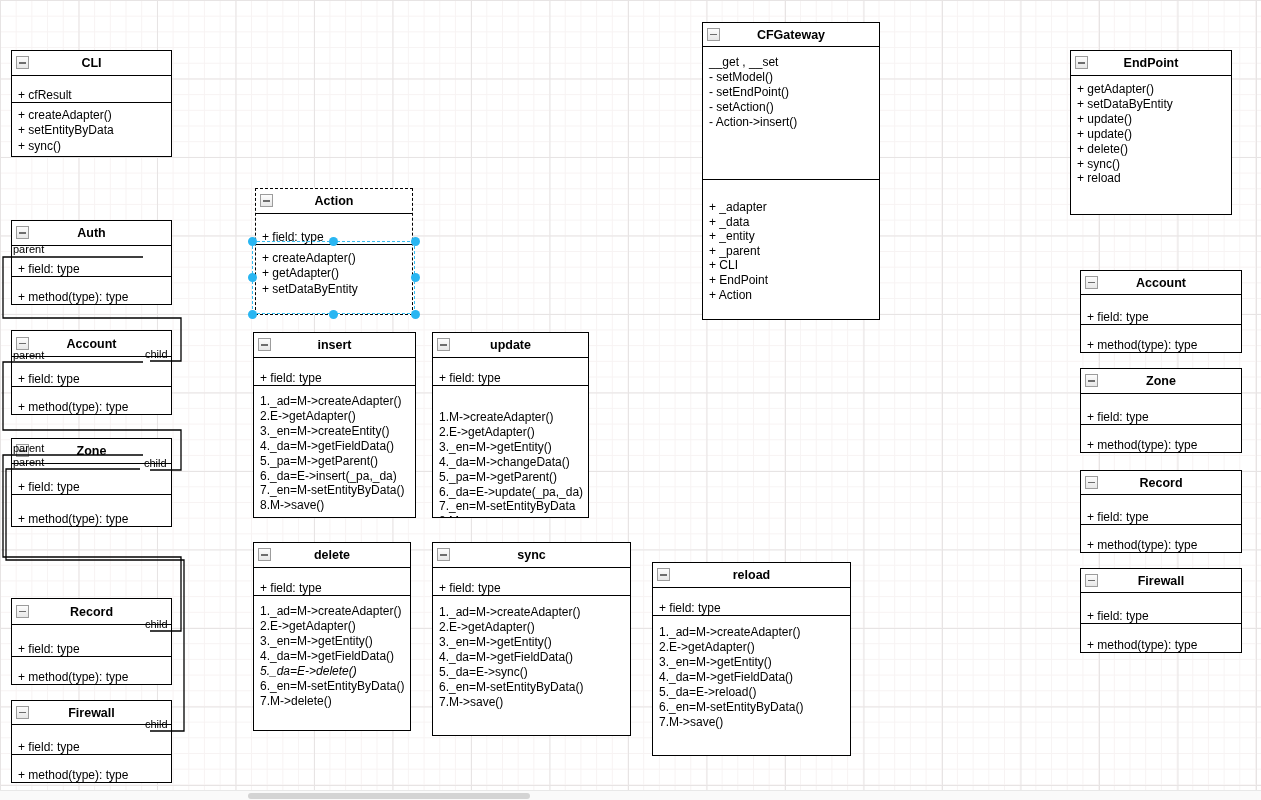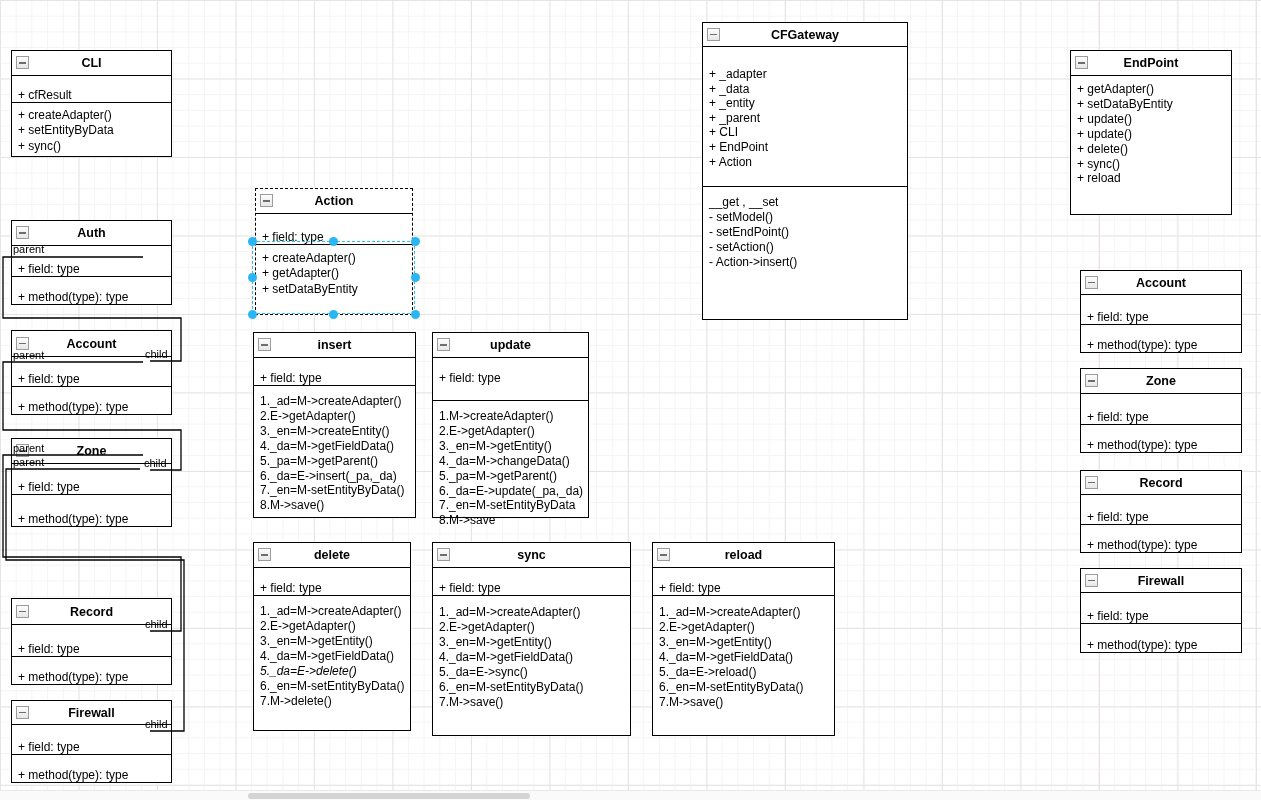--- a/index.html
+++ b/index.html
@@ -172,21 +172,21 @@
       </div>
     </div>
     <div class="cls" style="left: 432px; top: 332px; width: 157px; height: 186px;">
       <div class="titlebar" style="height: 24px;">
         <span class="collapse"></span>
         <span>update</span>
       </div>
       <div class="sect center" style="height: 28px;">
         <div class="row">+ field: type</div>
       </div>
-      <div class="sect list" style="height: 132px; padding-top: 8px; margin-top: 15px;">
+      <div class="sect list" style="height: 132px; padding-top: 24px;">
         <div class="row" style="line-height: 14.9px;">1.M-&gt;createAdapter()</div>
         <div class="row" style="line-height: 14.9px;">2.E-&gt;getAdapter()</div>
         <div class="row" style="line-height: 14.9px;">3._en=M-&gt;getEntity()</div>
         <div class="row" style="line-height: 14.9px;">4._da=M-&gt;changeData()</div>
         <div class="row" style="line-height: 14.9px;">5._pa=M-&gt;getParent()</div>
         <div class="row" style="line-height: 14.9px;">6._da=E-&gt;update(_pa,_da)</div>
         <div class="row" style="line-height: 14.9px;">7._en=M-setEntityByData</div>
         <div class="row" style="line-height: 14.9px;">8.M-&gt;save</div>
       </div>
     </div>
@@ -219,58 +219,58 @@
       <div class="sect list" style="height: 140px; padding-top: 9px;">
         <div class="row" style="line-height: 15px;">1._ad=M-&gt;createAdapter()</div>
         <div class="row" style="line-height: 15px;">2.E-&gt;getAdapter()</div>
         <div class="row" style="line-height: 15px;">3._en=M-&gt;getEntity()</div>
         <div class="row" style="line-height: 15px;">4._da=M-&gt;getFieldData()</div>
         <div class="row" style="line-height: 15px;">5._da=E-&gt;sync()</div>
         <div class="row" style="line-height: 15px;">6._en=M-setEntityByData()</div>
         <div class="row" style="line-height: 15px;">7.M-&gt;save()</div>
       </div>
     </div>
-    <div class="cls" style="left: 652px; top: 542px; width: 183px; height: 194px;">
+    <div class="cls" style="left: 652px; top: 562px; width: 199px; height: 194px;">
       <div class="titlebar" style="height: 24px;">
         <span class="collapse"></span>
         <span>reload</span>
       </div>
       <div class="sect center" style="height: 28px;">
         <div class="row">+ field: type</div>
       </div>
       <div class="sect list" style="height: 140px; padding-top: 9px;">
         <div class="row" style="line-height: 15px;">1._ad=M-&gt;createAdapter()</div>
         <div class="row" style="line-height: 15px;">2.E-&gt;getAdapter()</div>
         <div class="row" style="line-height: 15px;">3._en=M-&gt;getEntity()</div>
         <div class="row" style="line-height: 15px;">4._da=M-&gt;getFieldData()</div>
         <div class="row" style="line-height: 15px;">5._da=E-&gt;reload()</div>
         <div class="row" style="line-height: 15px;">6._en=M-setEntityByData()</div>
         <div class="row" style="line-height: 15px;">7.M-&gt;save()</div>
       </div>
     </div>
-    <div class="cls" style="left: 702px; top: 22px; width: 206px; height: 298px;">
+    <div class="cls" style="left: 702px; top: 22px; width: 178px; height: 298px;">
       <div class="titlebar" style="height: 23px;">
         <span class="collapse"></span>
         <span>CFGateway</span>
+      </div>
+      <div class="sect list" style="height: 133px; padding-top: 8px;">
+        <div class="row" style="line-height: 15px;">__get , __set</div>
+        <div class="row" style="line-height: 15px;">- setModel()</div>
+        <div class="row" style="line-height: 15px;">- setEndPoint()</div>
+        <div class="row" style="line-height: 15px;">- setAction()</div>
+        <div class="row" style="line-height: 15px;">- Action-&gt;insert()</div>
       </div>
       <div class="sect list" style="height: 140px; padding-top: 20px;">
         <div class="row" style="line-height: 14.6px;">+ _adapter</div>
         <div class="row" style="line-height: 14.6px;">+ _data</div>
         <div class="row" style="line-height: 14.6px;">+ _entity</div>
         <div class="row" style="line-height: 14.6px;">+ _parent</div>
         <div class="row" style="line-height: 14.6px;">+ CLI</div>
         <div class="row" style="line-height: 14.6px;">+ EndPoint</div>
         <div class="row" style="line-height: 14.6px;">+ Action</div>
-      </div>
-      <div class="sect list" style="height: 133px; padding-top: 8px;">
-        <div class="row" style="line-height: 15px;">__get , __set</div>
-        <div class="row" style="line-height: 15px;">- setModel()</div>
-        <div class="row" style="line-height: 15px;">- setEndPoint()</div>
-        <div class="row" style="line-height: 15px;">- setAction()</div>
-        <div class="row" style="line-height: 15px;">- Action-&gt;insert()</div>
       </div>
     </div>
     <div class="cls" style="left: 1070px; top: 50px; width: 162px; height: 165px;">
       <div class="titlebar" style="height: 24px;">
         <span class="collapse"></span>
         <span>EndPoint</span>
       </div>
       <div class="sect list" style="height: 110px; padding-top: 6px;">
         <div class="row" style="line-height: 14.9px;">+ getAdapter()</div>
         <div class="row" style="line-height: 14.9px;">+ setDataByEntity</div>

